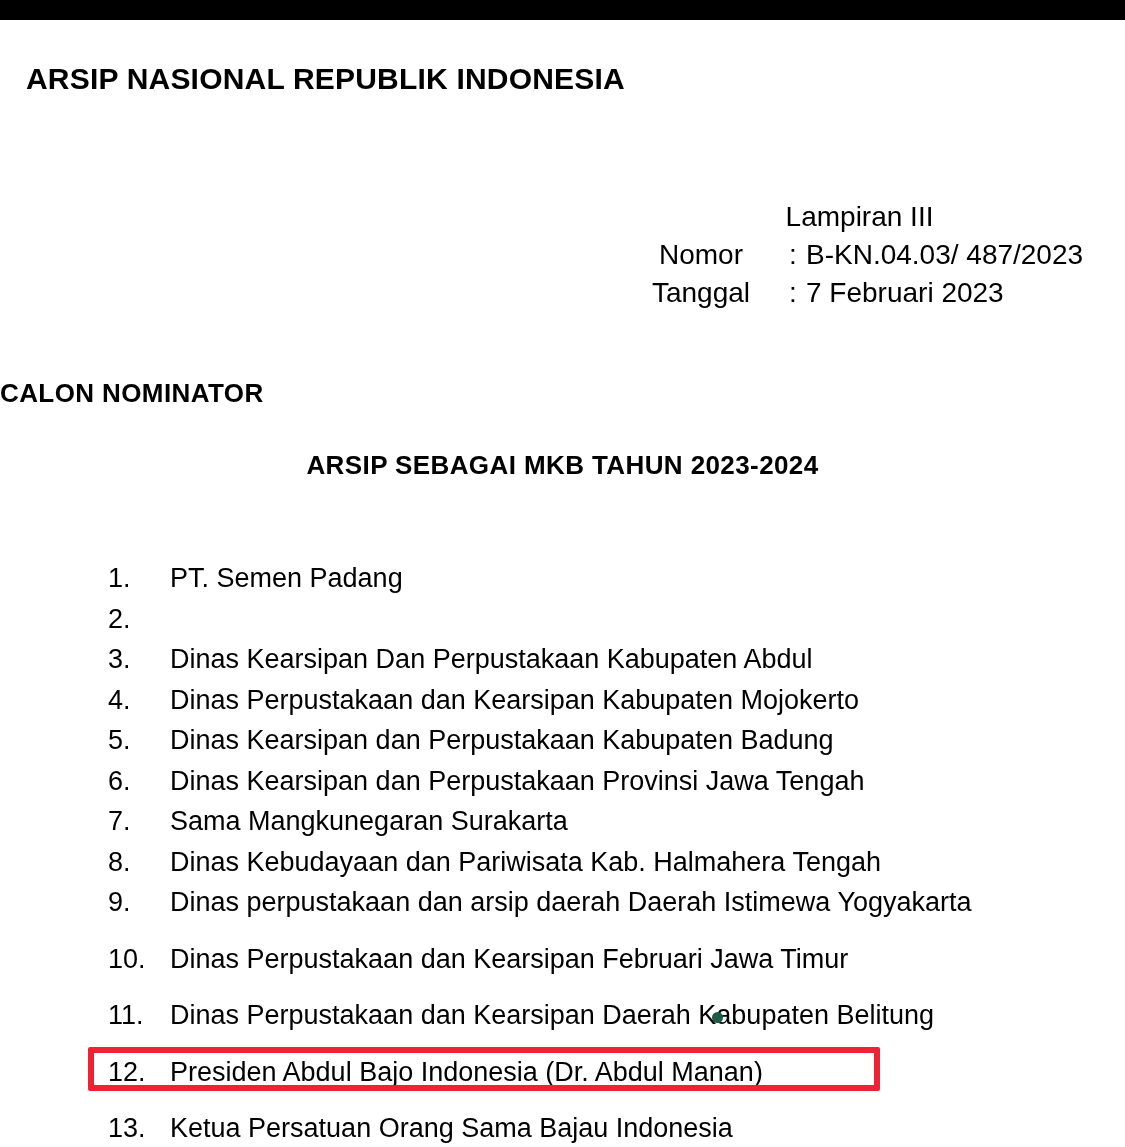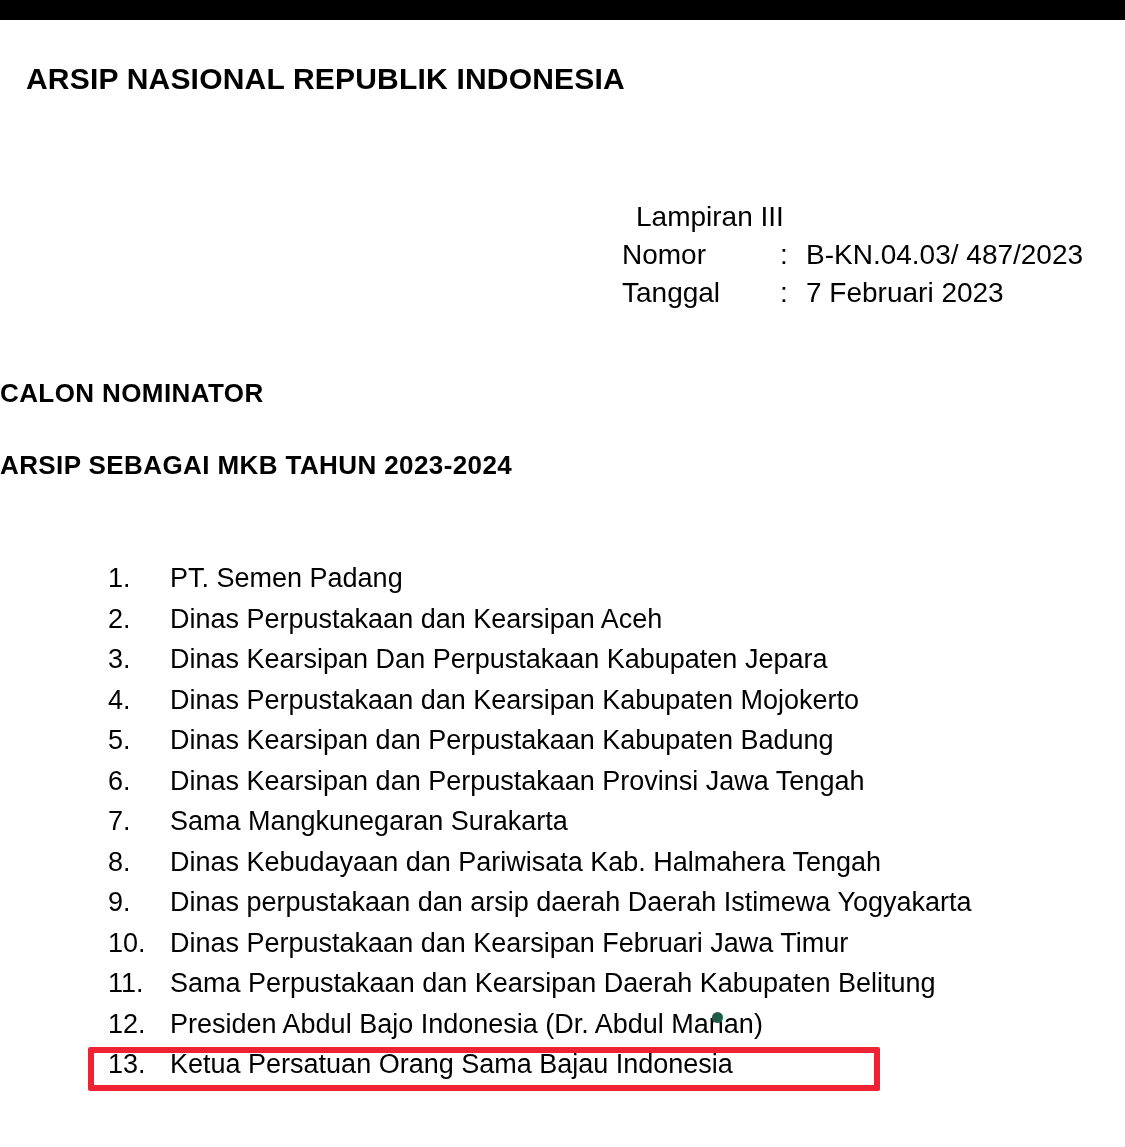--- a/index.html
+++ b/index.html
@@ -43,20 +43,21 @@
   .meta-block {
     position: absolute;
     top: 178px;
     left: 622px;
     font-size: 28px;
     line-height: 38px;
   }
   .meta-line {
     display: flex;
     white-space: nowrap;
+    text-align: center;
   }
   .meta-label {
     display: inline-block;
     width: 158px;
   }
   .meta-sep {
     display: inline-block;
     width: 26px;
   }
   .meta-value {
@@ -74,21 +75,21 @@
     text-align: left;
     font-size: 26px;
     font-weight: bold;
     letter-spacing: 0.4px;
   }
   .heading2 {
     position: absolute;
     top: 430px;
     left: 0;
     width: 1125px;
-    text-align: left;
+    text-align: center;
     font-size: 26px;
     font-weight: bold;
     letter-spacing: 0.4px;
   }
   .nominator-list {
     position: absolute;
     top: 538px;
     left: 108px;
     width: 1000px;
     list-style: none;
@@ -102,20 +103,21 @@
     line-height: 40.5px;
     white-space: nowrap;
   }
   .item-num {
     display: inline-block;
     width: 62px;
     text-align: left;
   }
   .item-num.wide {
     width: 62px;
+    margin-top: 16px;
   }
   .item-text {
     display: inline-block;
     text-align: center;
   }
   .highlight-box {
     position: absolute;
     top: 1027px;
     left: 88px;
     width: 792px;
@@ -163,25 +165,24 @@
   <div class="heading1">CALON NOMINATOR</div>
   <div class="heading2">ARSIP SEBAGAI MKB TAHUN 2023-2024</div>
 
   <ol class="nominator-list">
     <li class="nominator-item">
       <span class="item-num">1.</span>
       <span class="item-text">PT. Semen Padang</span>
     </li>
     <li class="nominator-item">
       <span class="item-num">2.</span>
-      <span class="item-text">Dinas Perpustakaan dan Kearsipan Aceh</span>
     </li>
     <li class="nominator-item">
       <span class="item-num">3.</span>
-      <span class="item-text">Dinas Kearsipan Dan Perpustakaan Kabupaten Jepara</span>
+      <span class="item-text">Dinas Kearsipan Dan Perpustakaan Kabupaten Abdul</span>
     </li>
     <li class="nominator-item">
       <span class="item-num">4.</span>
       <span class="item-text">Dinas Perpustakaan dan Kearsipan Kabupaten Mojokerto</span>
     </li>
     <li class="nominator-item">
       <span class="item-num">5.</span>
       <span class="item-text">Dinas Kearsipan dan Perpustakaan Kabupaten Badung</span>
     </li>
     <li class="nominator-item">
@@ -199,21 +200,21 @@
     <li class="nominator-item">
       <span class="item-num">9.</span>
       <span class="item-text">Dinas perpustakaan dan arsip daerah Daerah Istimewa Yogyakarta</span>
     </li>
     <li class="nominator-item">
       <span class="item-num wide">10.</span>
       <span class="item-text">Dinas Perpustakaan dan Kearsipan Februari  Jawa Timur</span>
     </li>
     <li class="nominator-item">
       <span class="item-num wide">11.</span>
-      <span class="item-text">Sama Perpustakaan dan Kearsipan Daerah Kabupaten Belitung</span>
+      <span class="item-text">Dinas Perpustakaan dan Kearsipan Daerah Kabupaten Belitung</span>
     </li>
     <li class="nominator-item">
       <span class="item-num wide">12.</span>
       <span class="item-text">Presiden Abdul Bajo Indonesia (Dr. Abdul Manan)</span>
     </li>
     <li class="nominator-item">
       <span class="item-num wide">13.</span>
       <span class="item-text">Ketua Persatuan Orang Sama Bajau Indonesia</span>
     </li>
   </ol>

